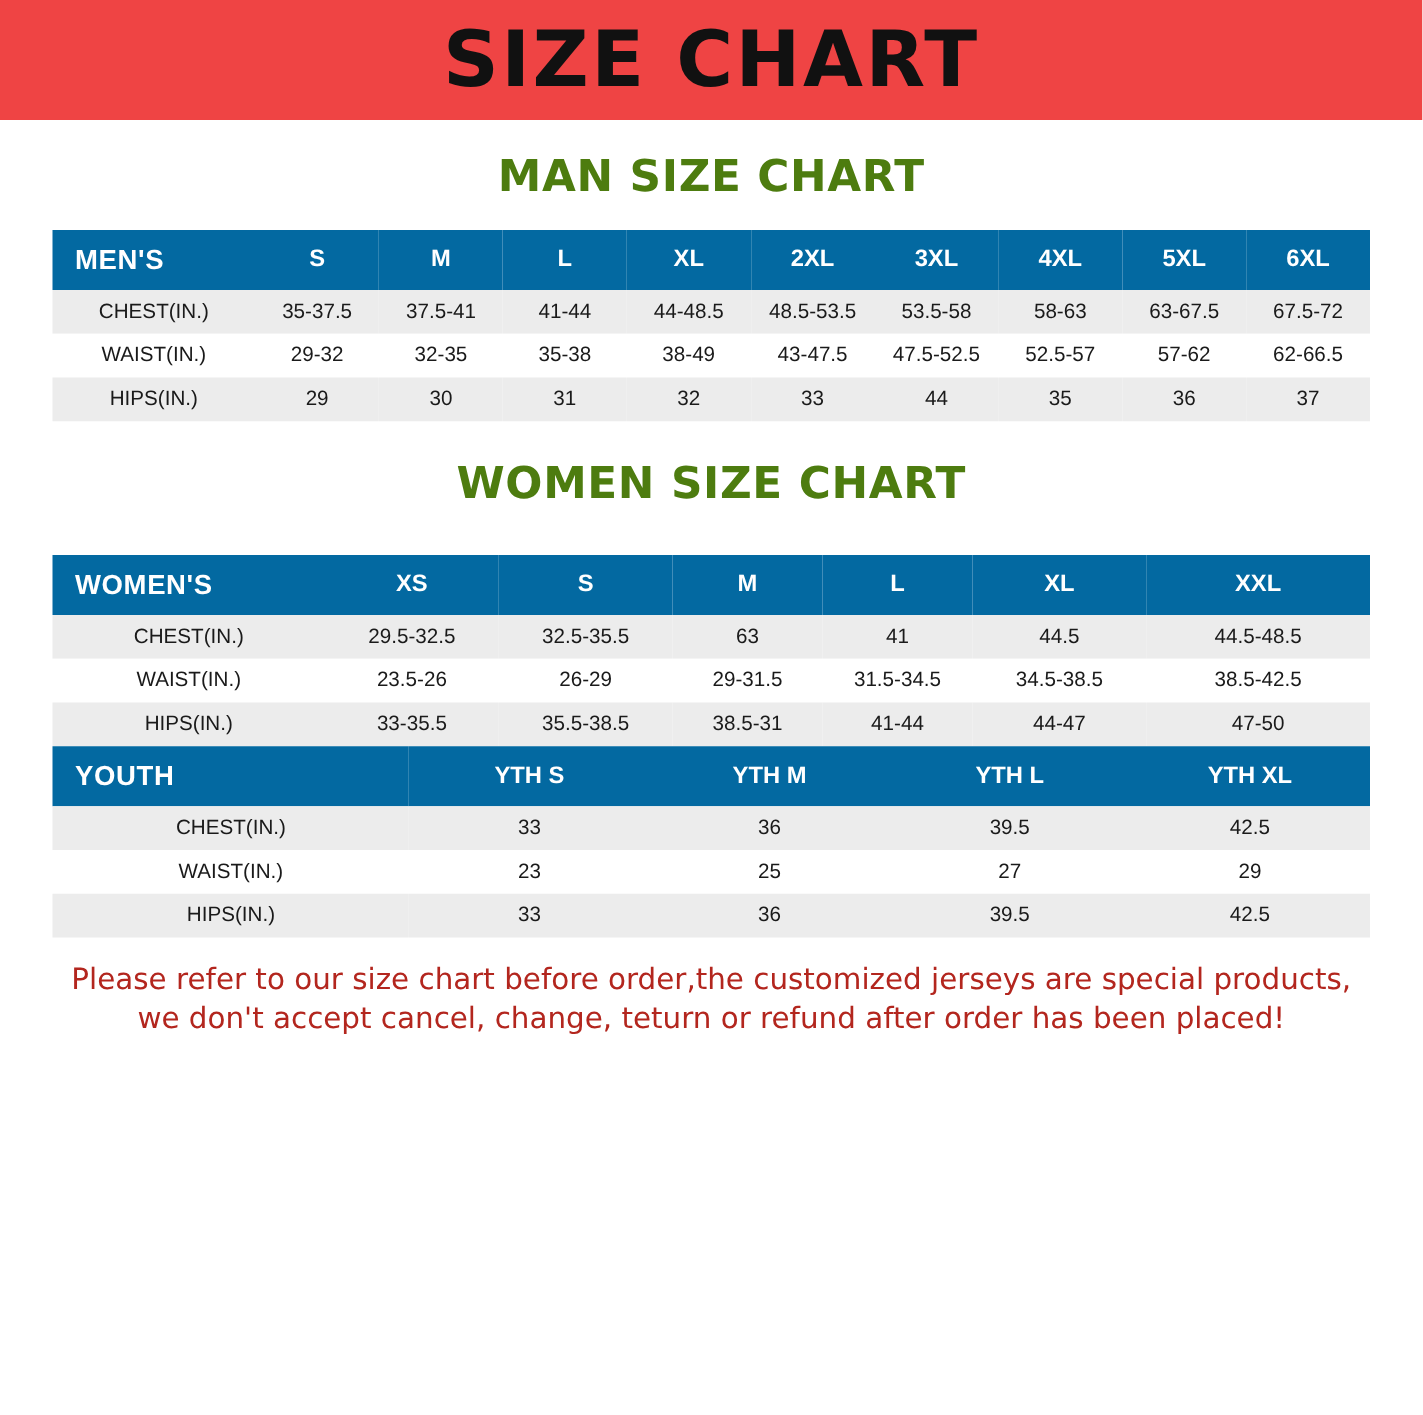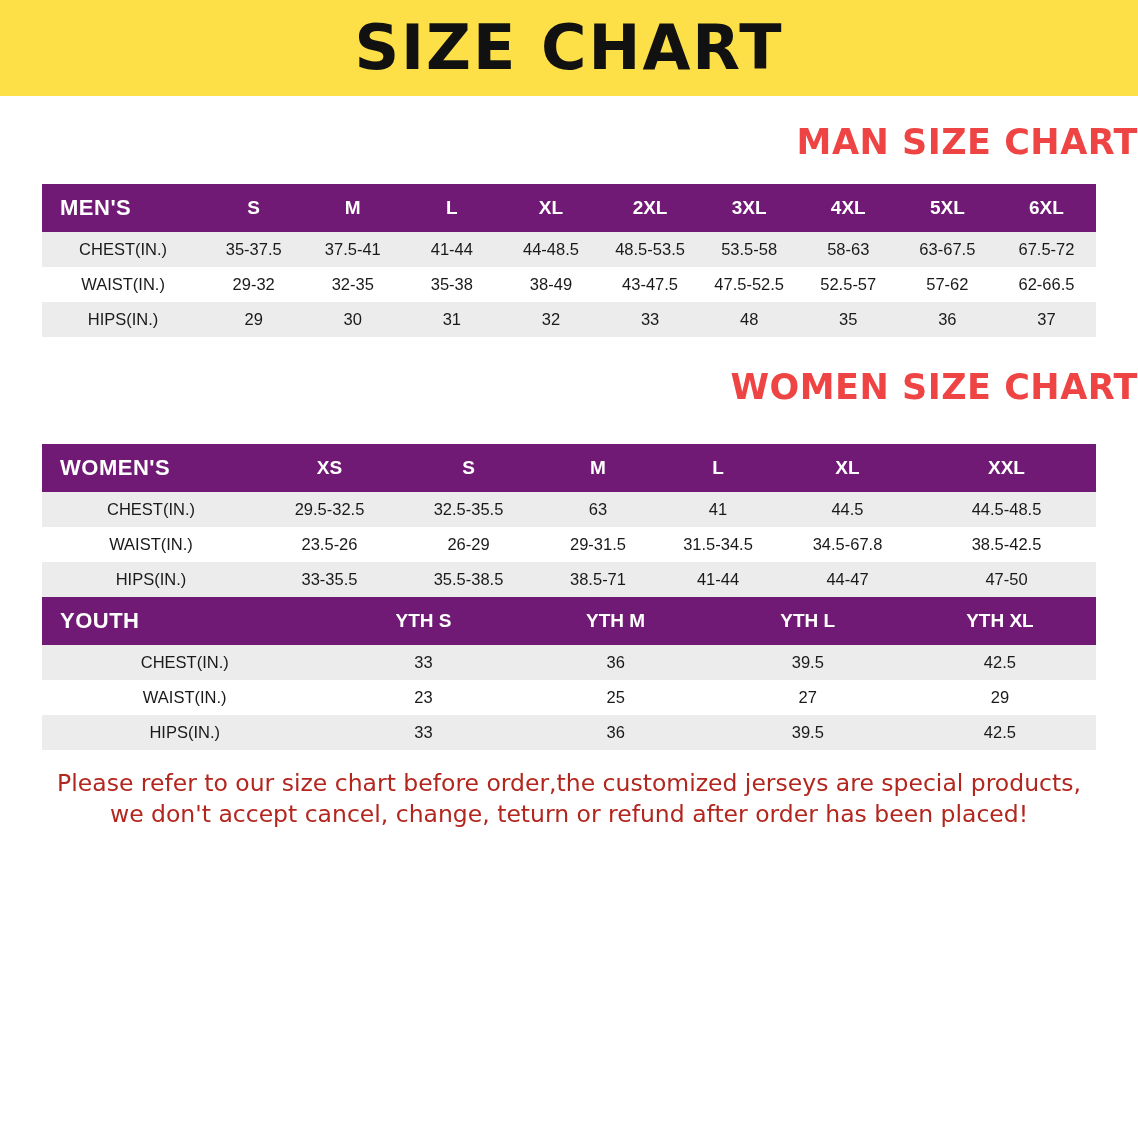--- a/index.html
+++ b/index.html
@@ -15,39 +15,39 @@
   }
   .page {
     width: 1138px;
     height: 1132px;
     position: relative;
     background: #ffffff;
   }
   
   .banner {
     height: 96px;
-    background: #fde047;
+    background: #ef4444;
     display: flex;
     align-items: center;
     justify-content: center;
   }
   .banner-title {
     font-family: "DejaVu Sans", sans-serif;
     font-weight: bold;
     font-size: 62px;
     letter-spacing: 2px;
     color: #111111;
     line-height: 1;
   }
   
   .section-title {
-    text-align: right;
+    text-align: center;
     font-family: "DejaVu Sans", sans-serif;
     font-weight: bold;
-    color: #ef4444;
+    color: #4d7c0f;
     letter-spacing: 0.5px;
   }
   .title-man { font-size: 35px; margin-top: 26px; margin-bottom: 22px; }
   .title-women { font-size: 35px; margin-top: 30px; margin-bottom: 37px; }
   .title-youth { font-size: 35px; margin-top: 40px; margin-bottom: 22px; }
 
   
   .tbl-wrap {
     margin: 0 42px;
   }
@@ -55,21 +55,21 @@
     width: 1054px;
     border-collapse: collapse;
     table-layout: fixed;
   }
   table.sizetable th, table.sizetable td {
     text-align: center;
     font-family: "Liberation Sans", sans-serif;
   }
   
   table.sizetable thead tr {
-    background: #701a75;
+    background: #0369a1;
   }
   table.sizetable thead th {
     color: #ffffff;
     font-weight: bold;
     padding: 11px 2px;
     font-size: 19px;
   }
   table.sizetable thead th.firstcol {
     text-align: left;
     padding-left: 18px;
@@ -180,21 +180,21 @@
           <td>57-62</td>
           <td>62-66.5</td>
         </tr>
         <tr>
           <td class="firstcol">HIPS(IN.)</td>
           <td>29</td>
           <td>30</td>
           <td>31</td>
           <td>32</td>
           <td>33</td>
-          <td>48</td>
+          <td>44</td>
           <td>35</td>
           <td>36</td>
           <td>37</td>
         </tr>
       </tbody>
     </table>
   </div>
 
   <div class="section-title title-women">WOMEN SIZE CHART</div>
   <div class="tbl-wrap">
@@ -228,28 +228,28 @@
           <td>41</td>
           <td>44.5</td>
           <td>44.5-48.5</td>
         </tr>
         <tr>
           <td class="firstcol">WAIST(IN.)</td>
           <td>23.5-26</td>
           <td>26-29</td>
           <td>29-31.5</td>
           <td>31.5-34.5</td>
-          <td>34.5-67.8</td>
+          <td>34.5-38.5</td>
           <td>38.5-42.5</td>
         </tr>
         <tr>
           <td class="firstcol">HIPS(IN.)</td>
           <td>33-35.5</td>
           <td>35.5-38.5</td>
-          <td>38.5-71</td>
+          <td>38.5-31</td>
           <td>41-44</td>
           <td>44-47</td>
           <td>47-50</td>
         </tr>
       </tbody>
     </table>
   </div>
 
   <div class="tbl-wrap">
     <table class="sizetable youth">

